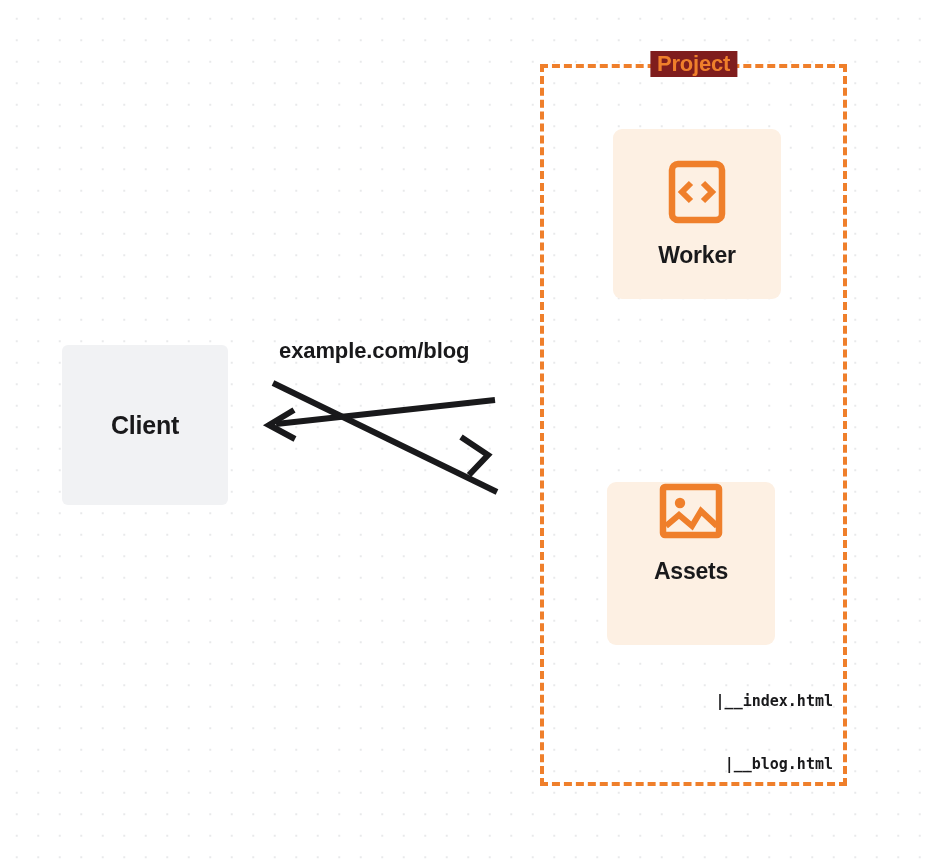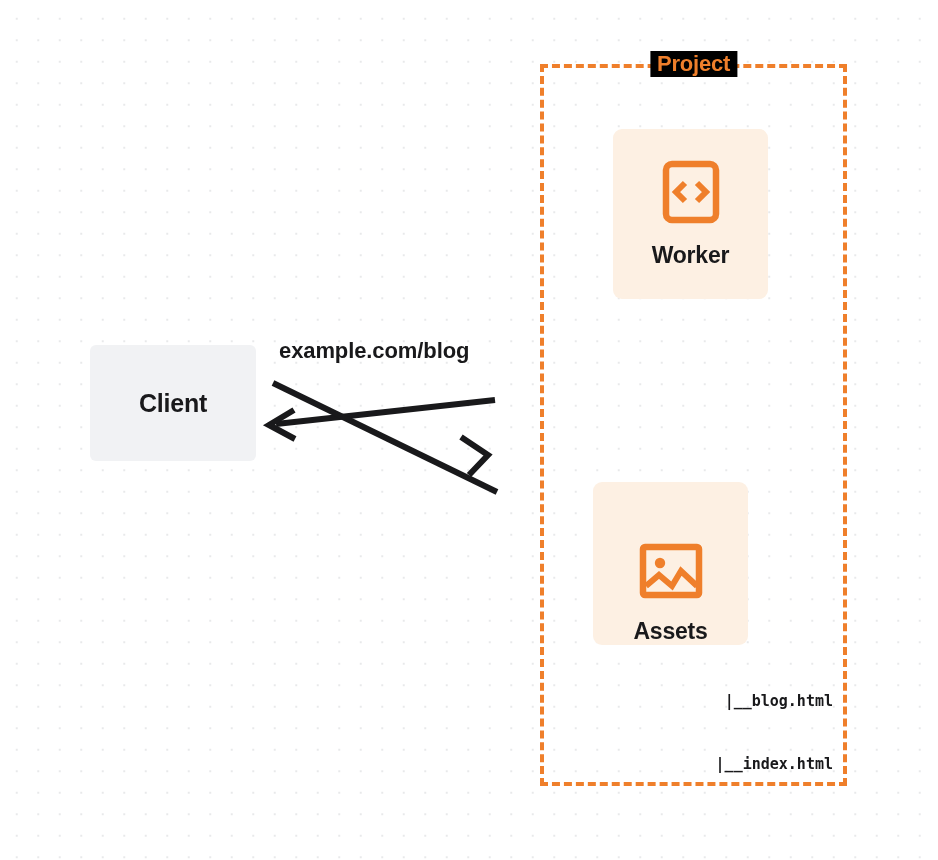--- a/index.html
+++ b/index.html
@@ -23,27 +23,26 @@
     width: 938px;
     height: 860px;
   }
 
   
   .client-node {
     position: absolute;
     left: 62px;
     top: 345px;
     width: 166px;
-    height: 116px;
+    height: 160px;
     background: #f1f2f4;
     border-radius: 6px;
     display: flex;
     align-items: center;
     justify-content: center;
-    margin-left: 28px;
   }
   .client-label {
     font-size: 25px;
     font-weight: bold;
     color: #19191b;
     letter-spacing: -0.2px;
   }
 
   
   .arrows-svg {
@@ -79,50 +78,50 @@
     width: 100%;
     height: 100%;
     box-sizing: border-box;
     border: 4px dashed #ef7f2b;
   }
   .project-title {
     position: absolute;
     left: 50%;
     top: 0;
     transform: translate(-50%, -50%);
-    background: #000000;
+    background: #7f1d1d;
     padding: 0 7px;
     font-size: 22px;
     font-weight: bold;
     color: #ef7f2b;
     letter-spacing: -0.2px;
     white-space: nowrap;
   }
 
   
   .svc-box {
     position: absolute;
-    width: 155px;
+    width: 168px;
     background: #fdf0e3;
     border-radius: 9px;
     display: flex;
     flex-direction: column;
     align-items: center;
   }
   .svc-worker {
     left: 73px;
     top: 65px;
     height: 170px;
     justify-content: center;
   }
   .svc-assets {
-    left: 53px;
+    left: 67px;
     top: 418px;
     height: 163px;
-    justify-content: flex-end;
+    justify-content: flex-start;
   }
   .svc-icon {
     display: block;
     margin-bottom: 14px;
   }
   .svc-name {
     font-size: 23px;
     font-weight: bold;
     color: #19191b;
     letter-spacing: -0.2px;
@@ -192,19 +191,19 @@
         <svg width="64" height="58" viewBox="0 0 64 58">
           <rect x="4" y="5" width="56" height="48" rx="2" ry="2" fill="none" stroke="#ef7f2b" stroke-width="6.5"></rect>
           <circle cx="21" cy="21" r="5.2" fill="#ef7f2b"></circle>
           <polyline points="7,44 20,33 33,44 42,29 58,44" fill="none" stroke="#ef7f2b" stroke-width="6" stroke-linecap="butt" stroke-linejoin="miter"></polyline>
         </svg>
       </span>
       <span class="svc-name">Assets</span>
     </div>
 
     <div class="file-tree">
+      <span class="tree-row"><span>|__</span><span class="tree-name">index.html</span></span>
       <span class="tree-row"><span>|__</span><span class="tree-name">blog.html</span></span>
-      <span class="tree-row"><span>|__</span><span class="tree-name">index.html</span></span>
       
     </div>
 
   </div>
 </div>
 
 </body></html>

